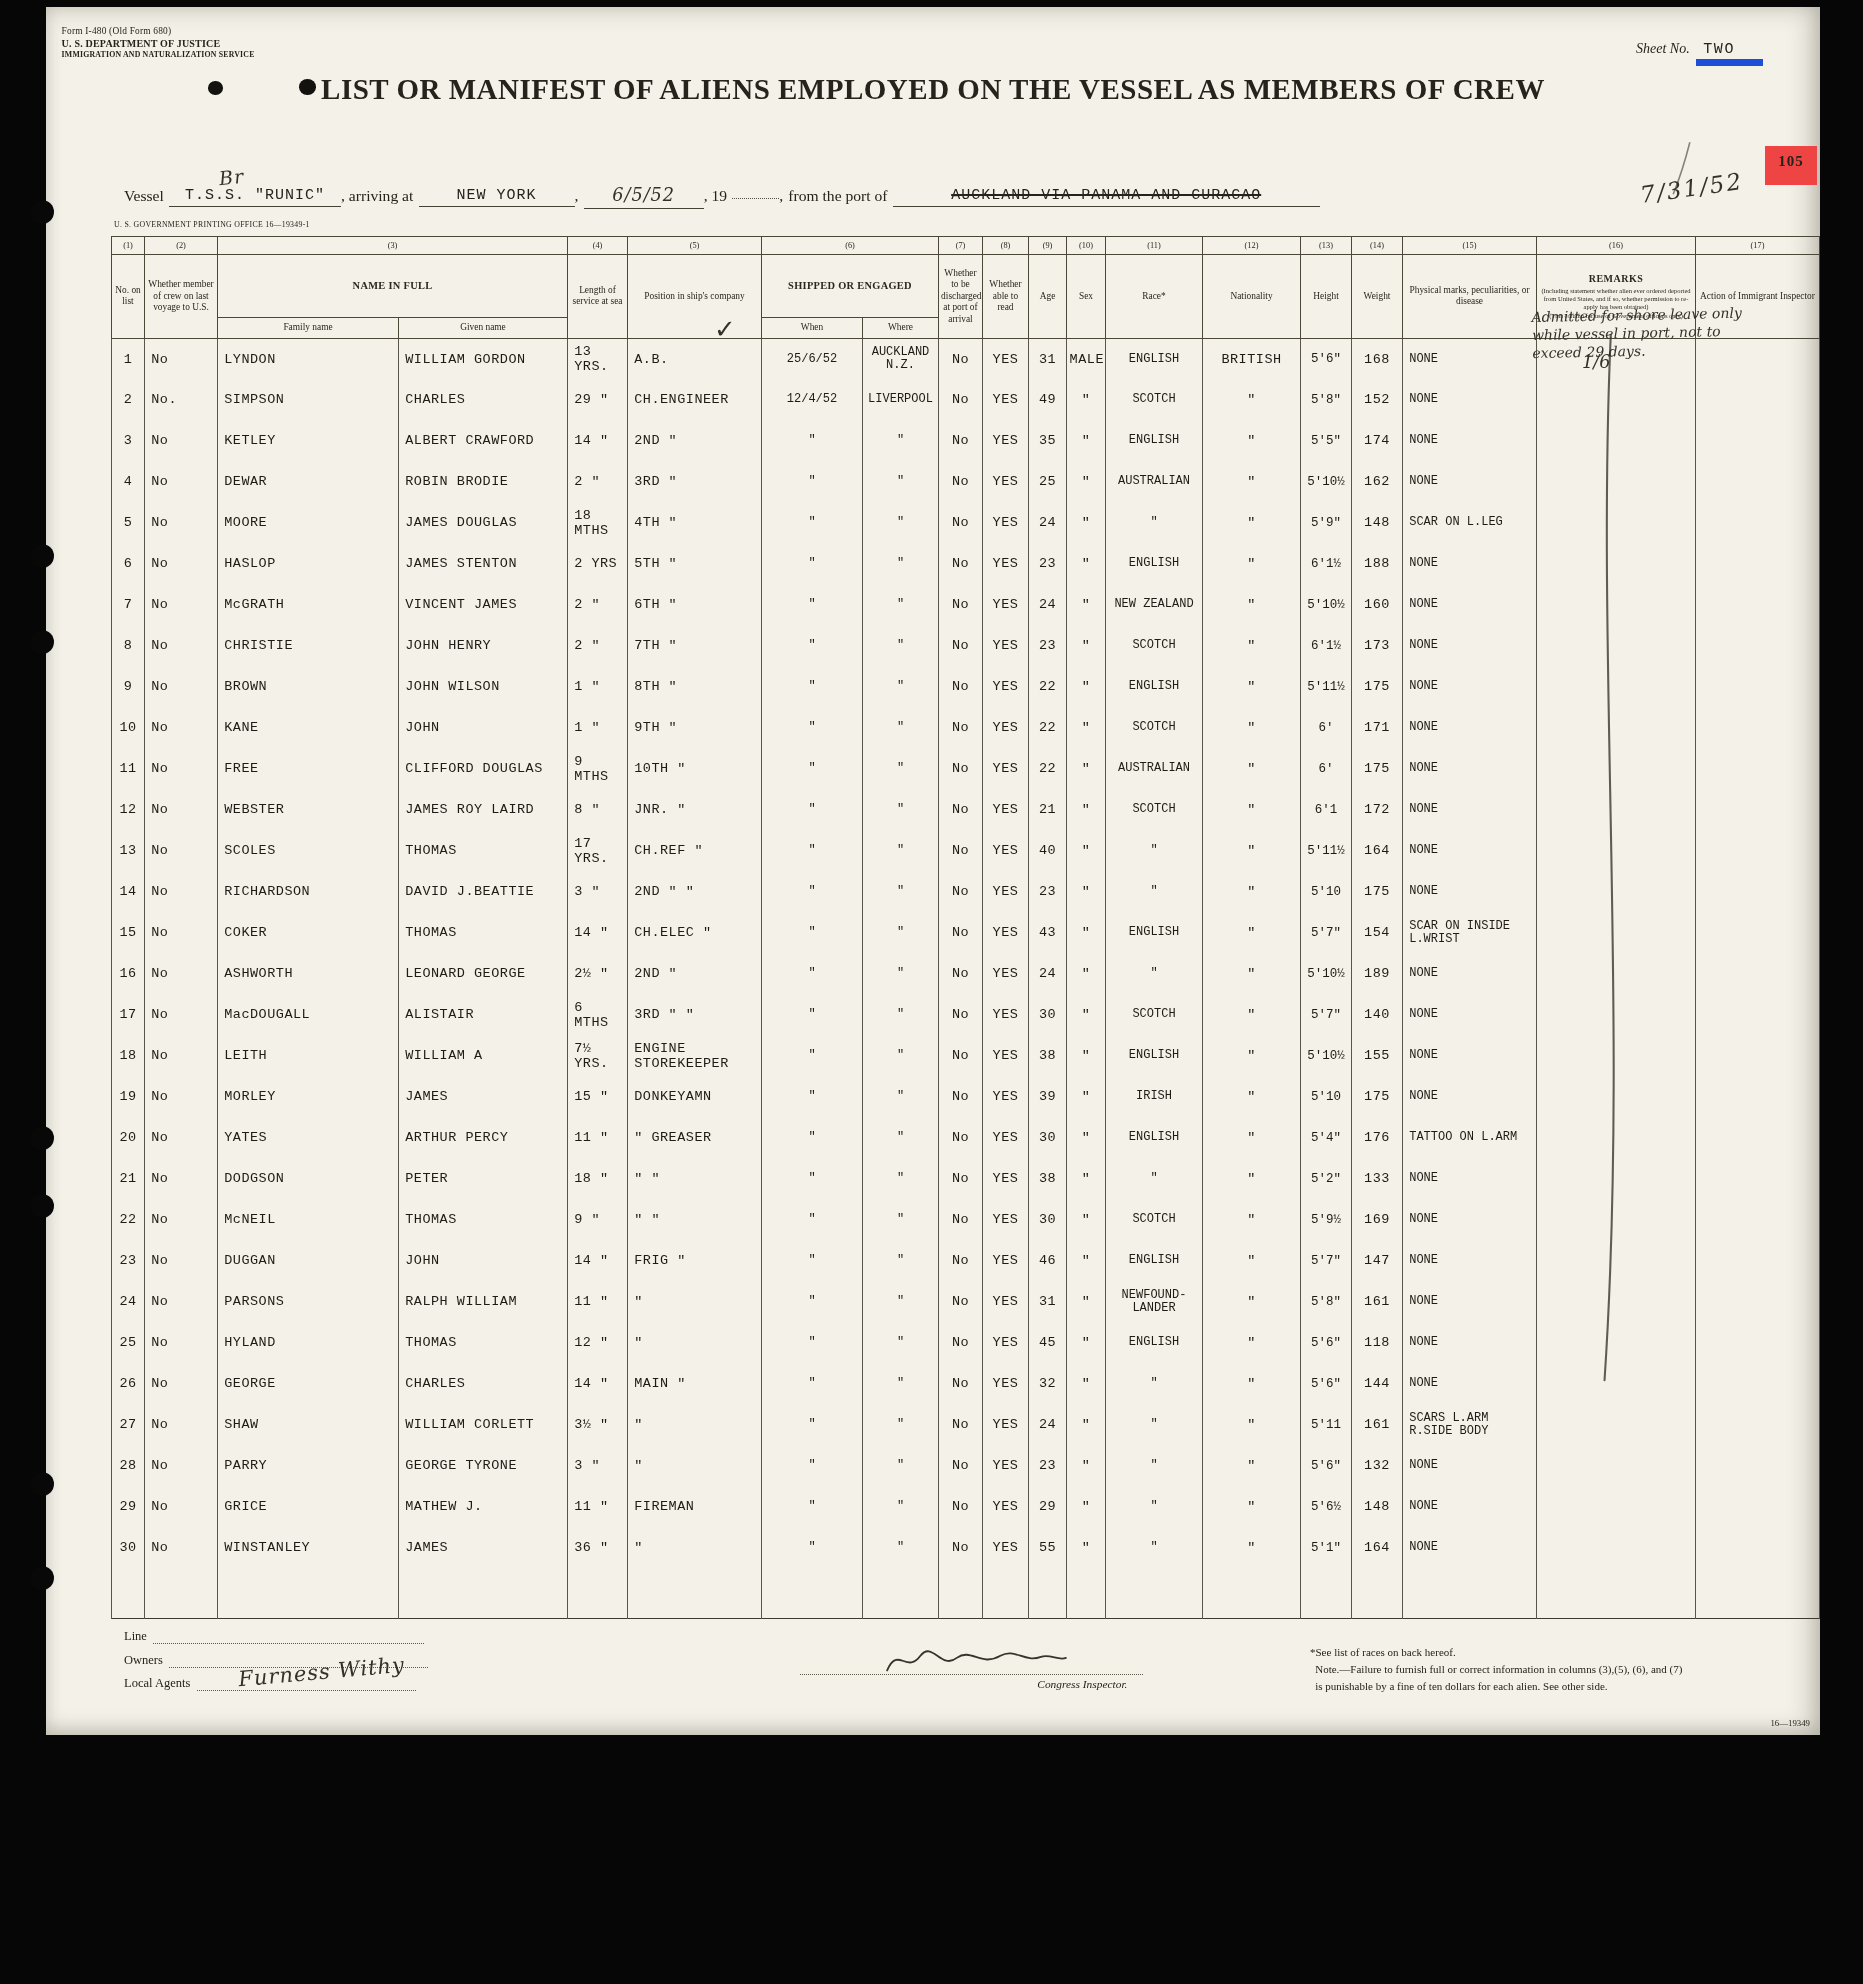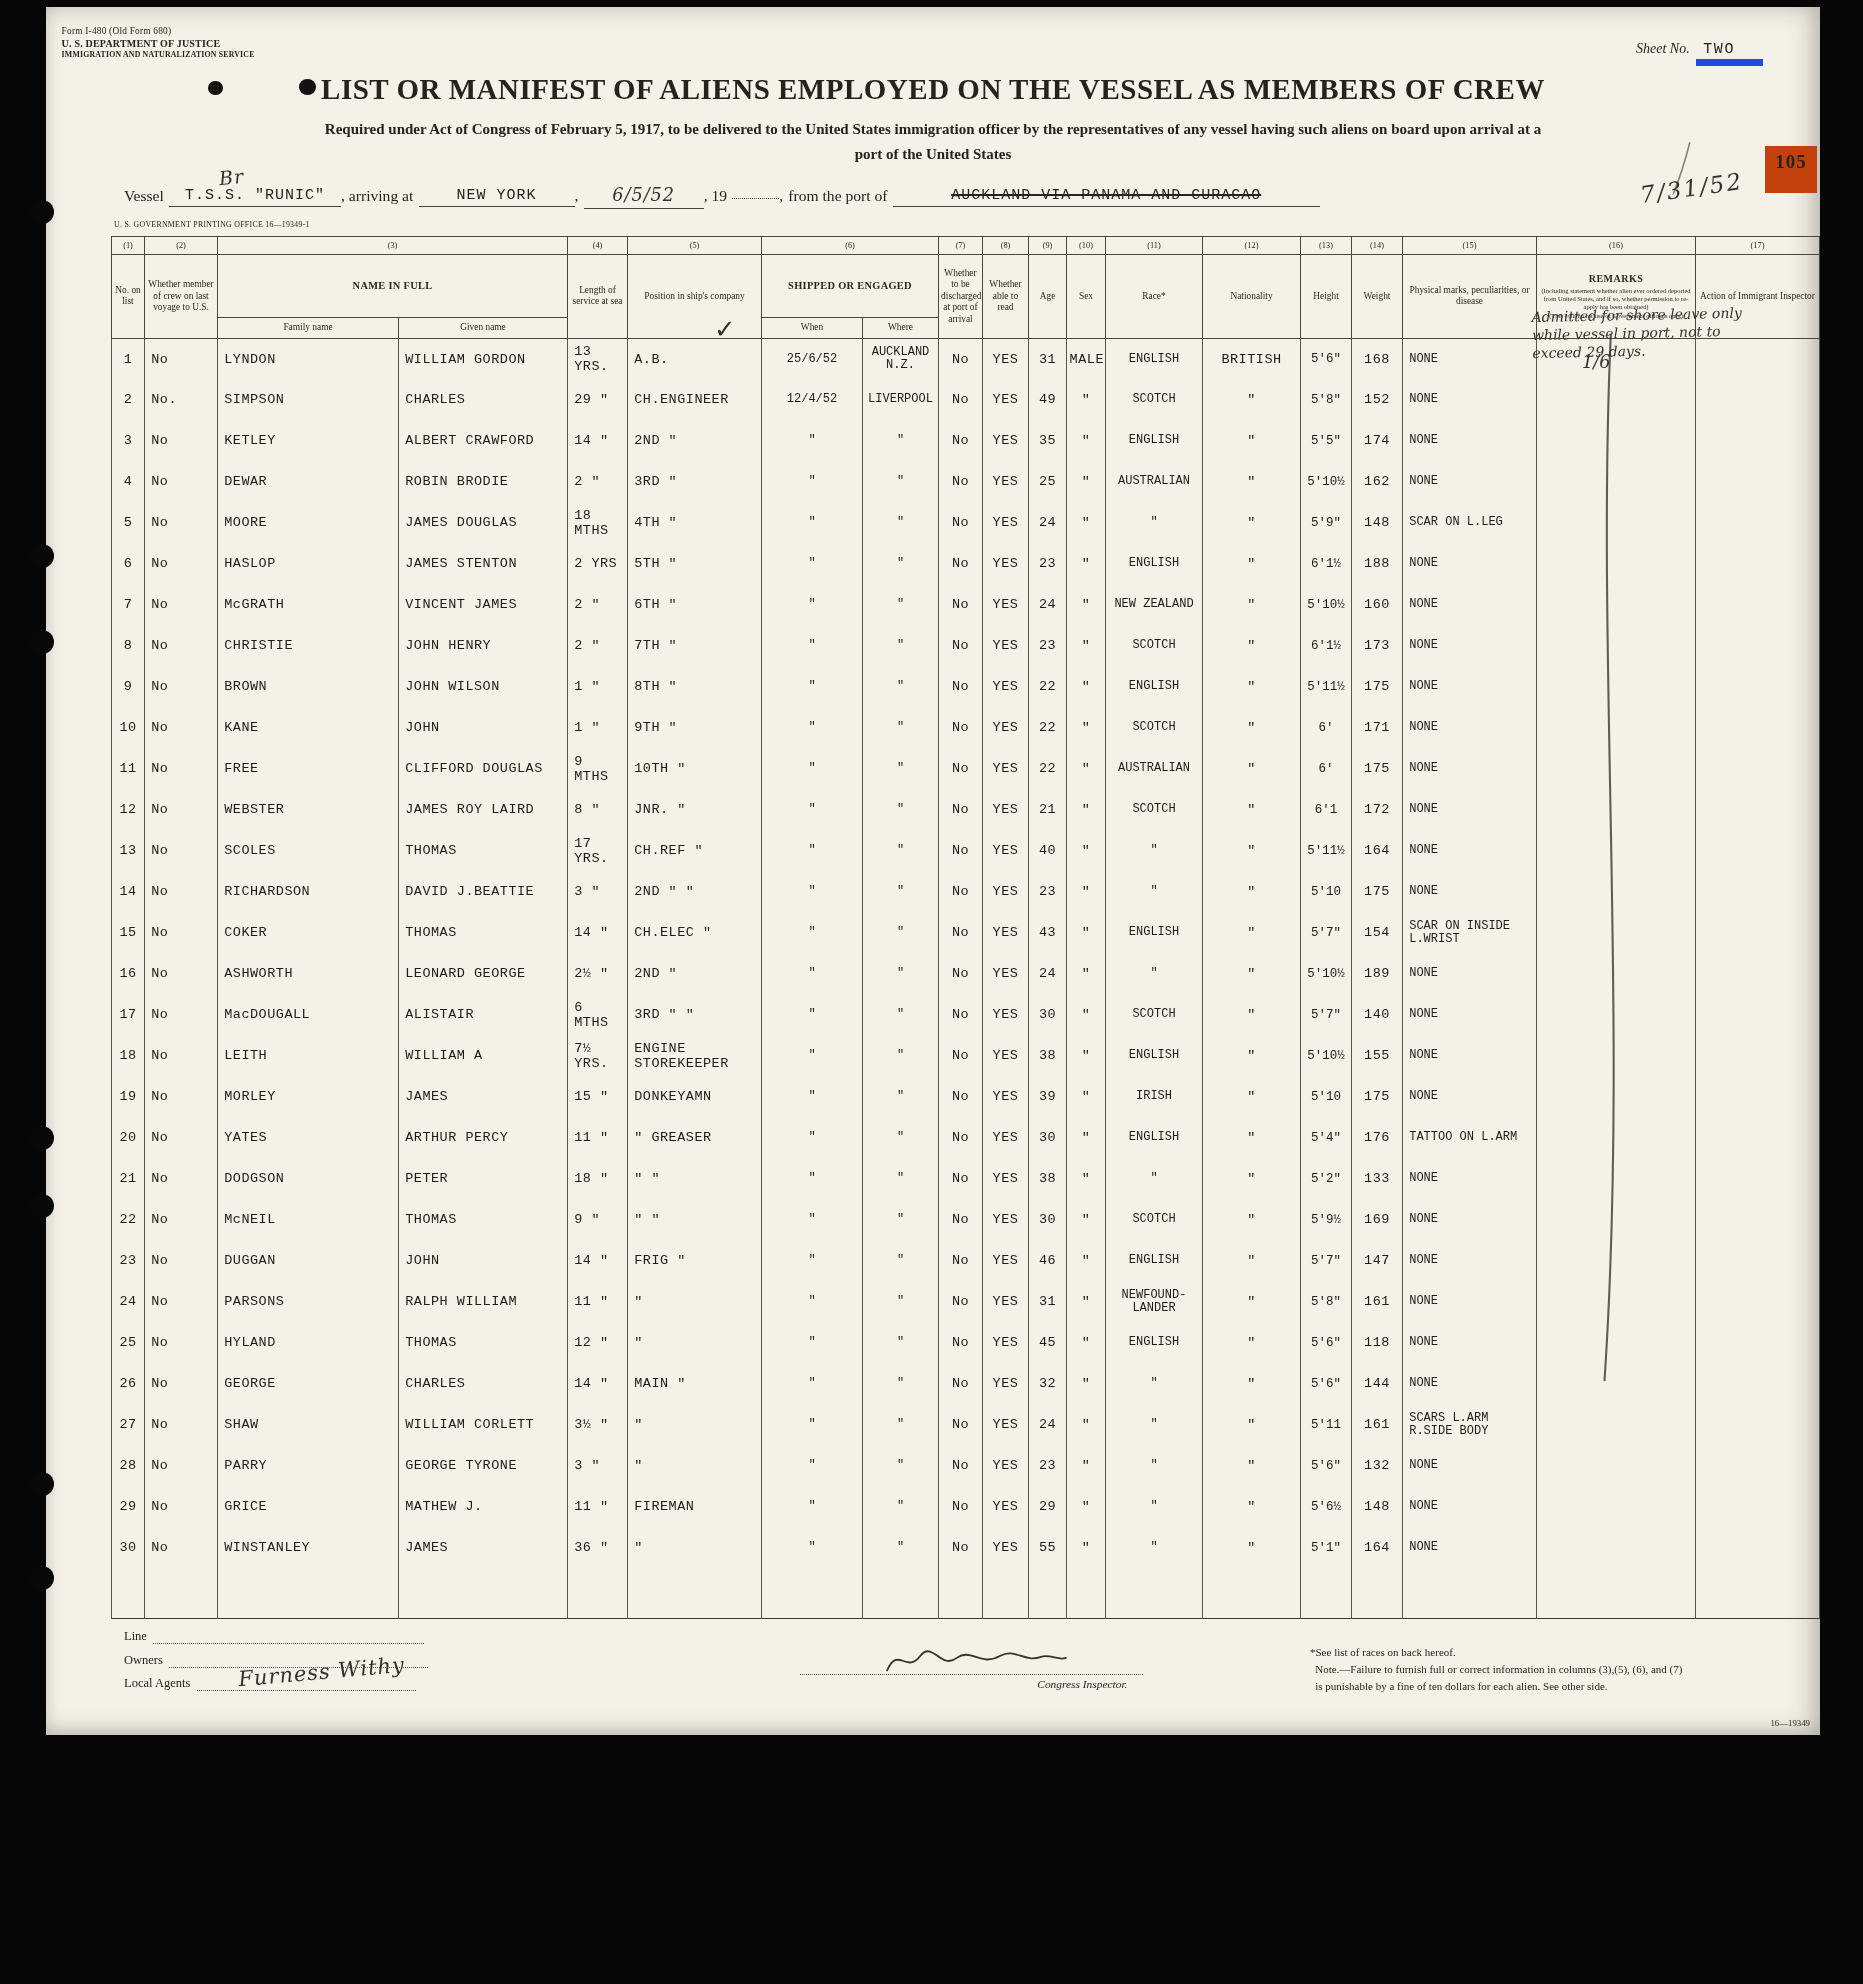--- a/index.html
+++ b/index.html
@@ -12,21 +12,21 @@
   
   .form-id{position:absolute;left:15.6px;top:17.7px;line-height:1.3;letter-spacing:0.2px;}
   .form-id .l1{font-size:9.4px;}
   .form-id .l2{font-size:10px;font-weight:bold;}
   .form-id .l3{font-size:7.8px;font-weight:bold;}
   .sheet{position:absolute;right:57px;top:34px;font-size:14px;font-style:italic;white-space:nowrap;}
   .sheet .sv{font-family:"Liberation Mono","DejaVu Sans Mono",monospace;font-style:normal;font-size:15px;
              letter-spacing:1.6px;border-bottom:7px solid #1d4ed8;padding:0 28px 1px 7.3px;margin-left:6.2px;}
   .title{position:absolute;left:0;right:0;top:66px;text-align:center;font-size:29px;font-weight:bold;letter-spacing:0.5px;}
   .subtitle{position:absolute;left:0;right:0;top:110px;text-align:center;font-size:15px;font-weight:bold;line-height:1.65;}
-  .pagenum{position:absolute;right:3.1px;top:139px;width:52px;height:47px;background:#c2410c;font-size:19px;
+  .pagenum{position:absolute;right:3.1px;top:139px;width:52px;height:39px;background:#ef4444;font-size:15px;
            font-weight:bold;text-align:center;line-height:31px;letter-spacing:1px;}
   
   .vessel{position:absolute;left:78px;top:178px;display:flex;align-items:center;font-size:15.6px;white-space:nowrap;z-index:4;}
   .vessel .lbl{padding:0 5.2px 2.1px 0;}
   .blank{border-bottom:1px solid #444135;text-align:center;font-family:"Liberation Mono","DejaVu Sans Mono",monospace;
          letter-spacing:1px;font-size:15px;position:relative;padding:0 5.2px 2.1px;}
   .b-vessel{min-width:172px;}
   .b-arrive{min-width:156px;}
   .b-date{min-width:120px;}
   .b-year{min-width:47px;border-bottom:1.6px dotted #555145;}
@@ -91,24 +91,20 @@
   </div>
 
   <div class="dot" style="left:162px;top:74px;width:14.6px;height:13.5px;"></div>
   <div class="dot" style="left:253px;top:72px;width:16.6px;height:15.6px;"></div>
 
   <div class="sheet">
     <span>Sheet No.</span><span class="sv">TWO</span>
   </div>
 
   <div class="title">LIST OR MANIFEST OF ALIENS EMPLOYED ON THE VESSEL AS MEMBERS OF CREW</div>
-  <div class="subtitle">
-    <div>Required under Act of Congress of February 5, 1917, to be delivered to the United States immigration officer by the representatives of any vessel having such aliens on board upon arrival at a</div>
-    <div>port of the United States</div>
-  </div>
 
   <div class="pagenum">105</div>
 
   <div class="vessel">
     <span class="lbl">Vessel</span>
     <span class="blank b-vessel">
       <span class="hw br-note">Br</span>
       <span>T.S.S. "RUNIC"</span>
     </span>
     <span class="lbl">, arriving at</span>

